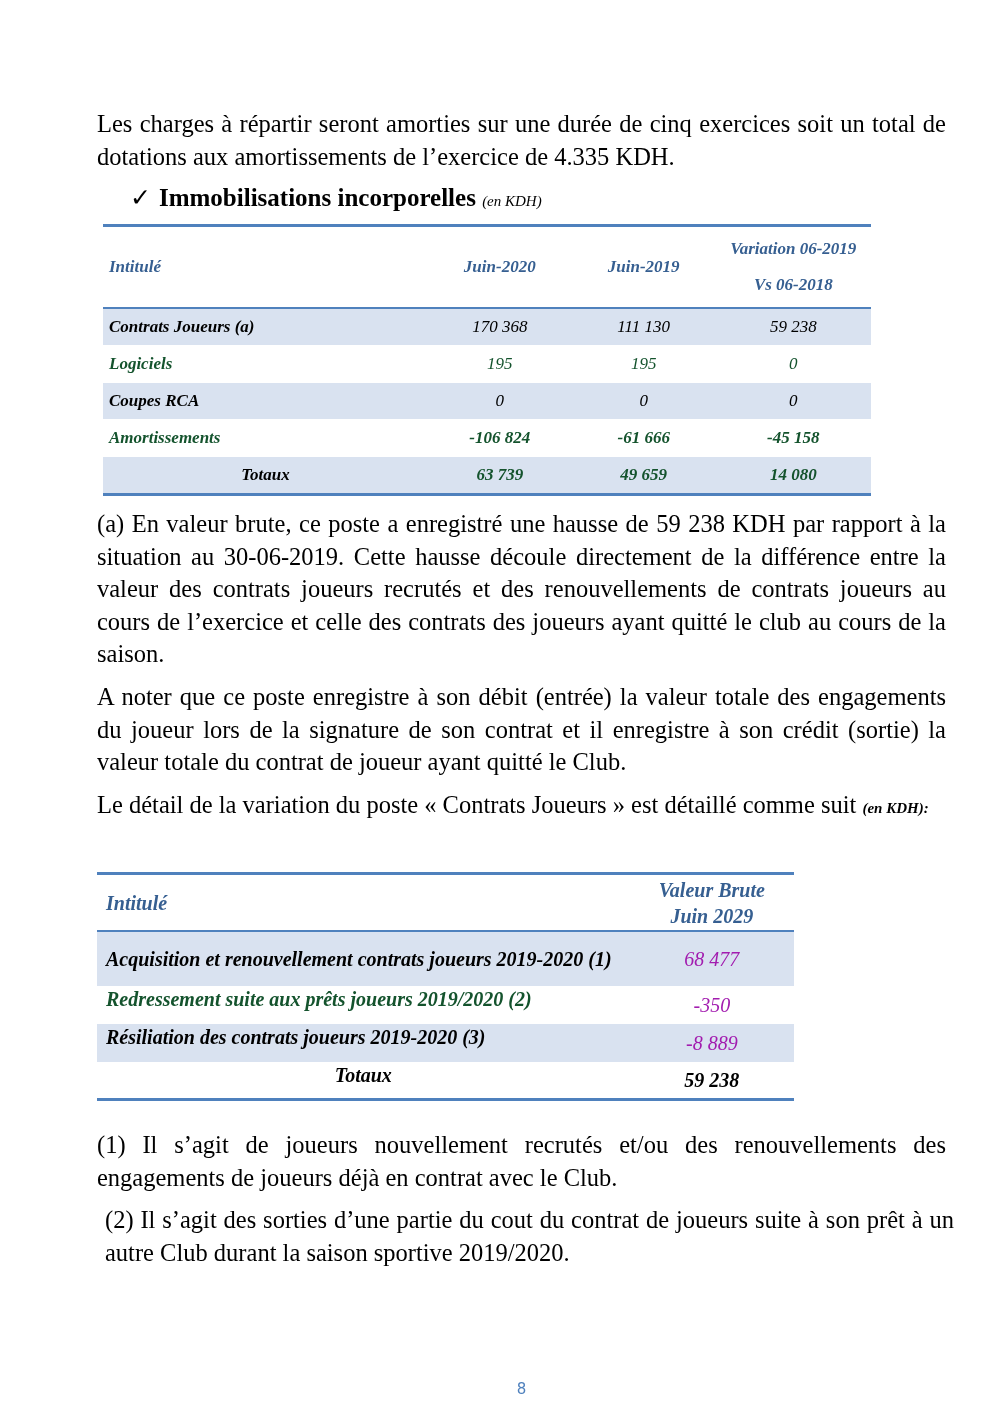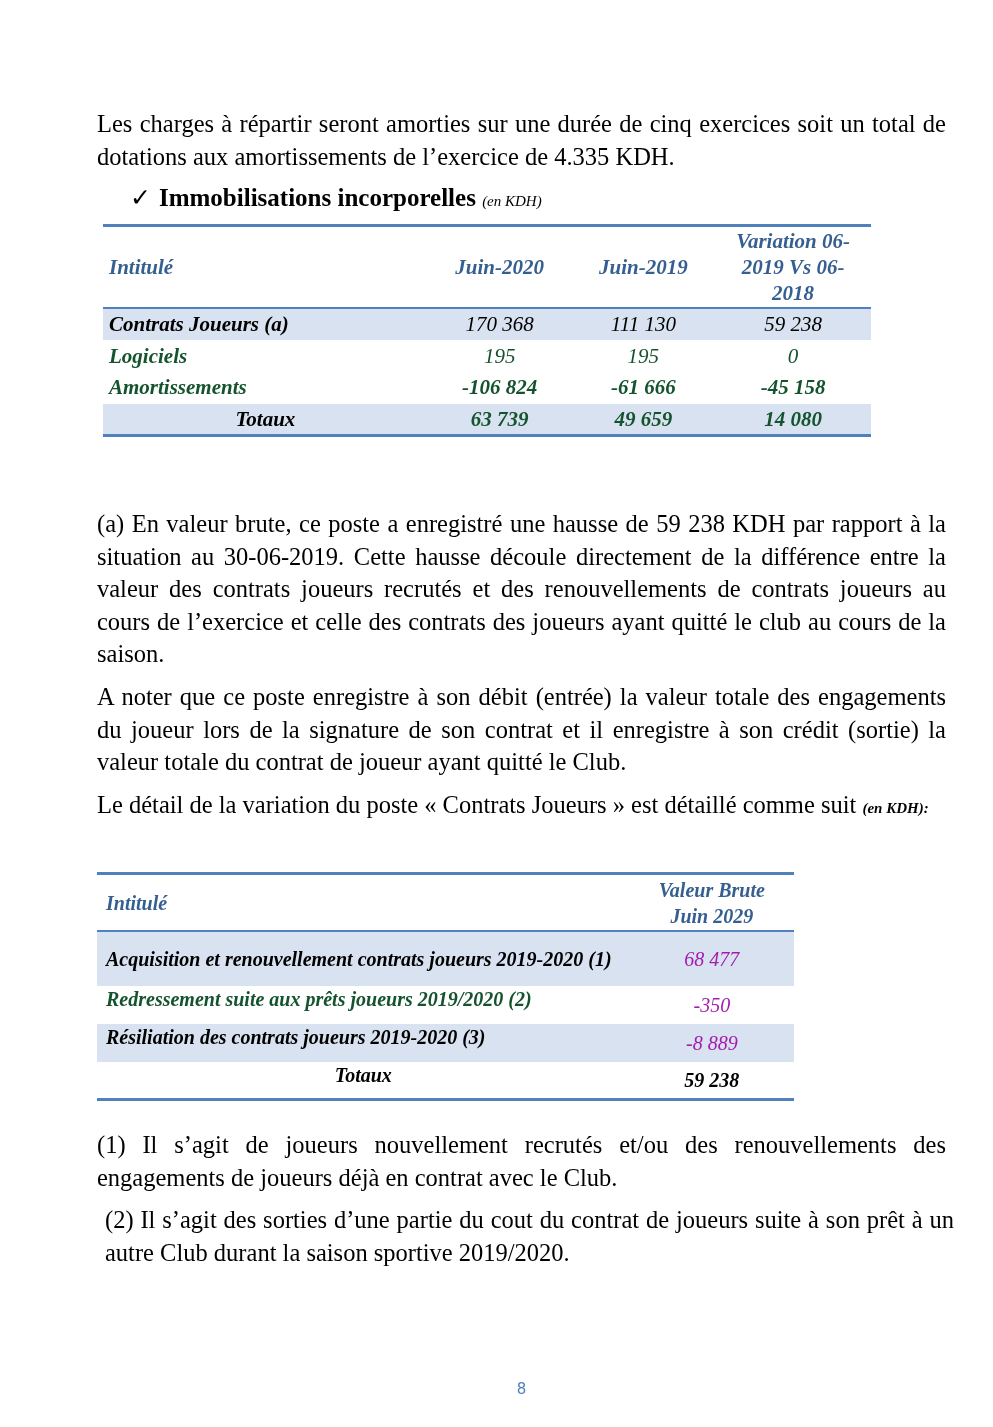--- a/index.html
+++ b/index.html
@@ -17,21 +17,21 @@
   .small-it { font-style: italic; font-size: 15px; }
   .heading {
     position: absolute; left: 130px; top: 182px;
     font-size: 25px; font-weight: bold; line-height: 32px;
   }
   .heading .check { font-weight: normal; margin-right: 8px; }
   .heading .unit { font-weight: normal; font-style: italic; font-size: 15px; }
 
   table { border-collapse: collapse; position: absolute; font-style: italic; }
   .t1 { left: 103px; top: 224px; width: 768px; border-top: 3px solid #4F81BD; border-bottom: 3px solid #4F81BD; }
-  .t1 th, .t1 td { padding: 0 6px; font-size: 21px; line-height: 26px; }
+  .t1 th, .t1 td { padding: 0 6px; font-size: 17px; line-height: 36px; }
   .t1 thead th { color: #365F91; font-weight: bold; height: 80px; vertical-align: middle; border-bottom: 2px solid #4F81BD; }
   .t1 tbody td { height: 30.5px; border-bottom: 1px solid #ffffff; }
   .t1 .c0 { text-align: left; width: 330px; }
   .t1 .cn { text-align: center; width: 140px; }
   .t1 .cv { text-align: center; width: 150px; }
   .band { background: #D9E2F0; padding-left: 26px; }
   .blk { color: #000; }
   .blu { color: #14532d; }
   .bold { font-weight: bold; }
   .reg { font-weight: normal; }
@@ -75,20 +75,26 @@
       <td class="cn blk reg">170 368</td>
       <td class="cn blk reg">111 130</td>
       <td class="cv blk reg">59 238</td>
     </tr>
     <tr>
       <td class="c0 blu bold">Logiciels</td>
       <td class="cn blu reg">195</td>
       <td class="cn blu reg">195</td>
       <td class="cv blu reg">0</td>
     </tr>
+    <tr class="band">
+      <td class="c0 blk bold">Coupes RCA</td>
+      <td class="cn blk reg">0</td>
+      <td class="cn blk reg">0</td>
+      <td class="cv blk reg">0</td>
+    </tr>
     <tr>
       <td class="c0 blu bold">Amortissements</td>
       <td class="cn blu bold">-106 824</td>
       <td class="cn blu bold">-61 666</td>
       <td class="cv blu bold">-45 158</td>
     </tr>
     <tr class="band">
       <td class="c0 blk bold" style="text-align:center;">Totaux</td>
       <td class="cn blu bold">63 739</td>
       <td class="cn blu bold">49 659</td>

